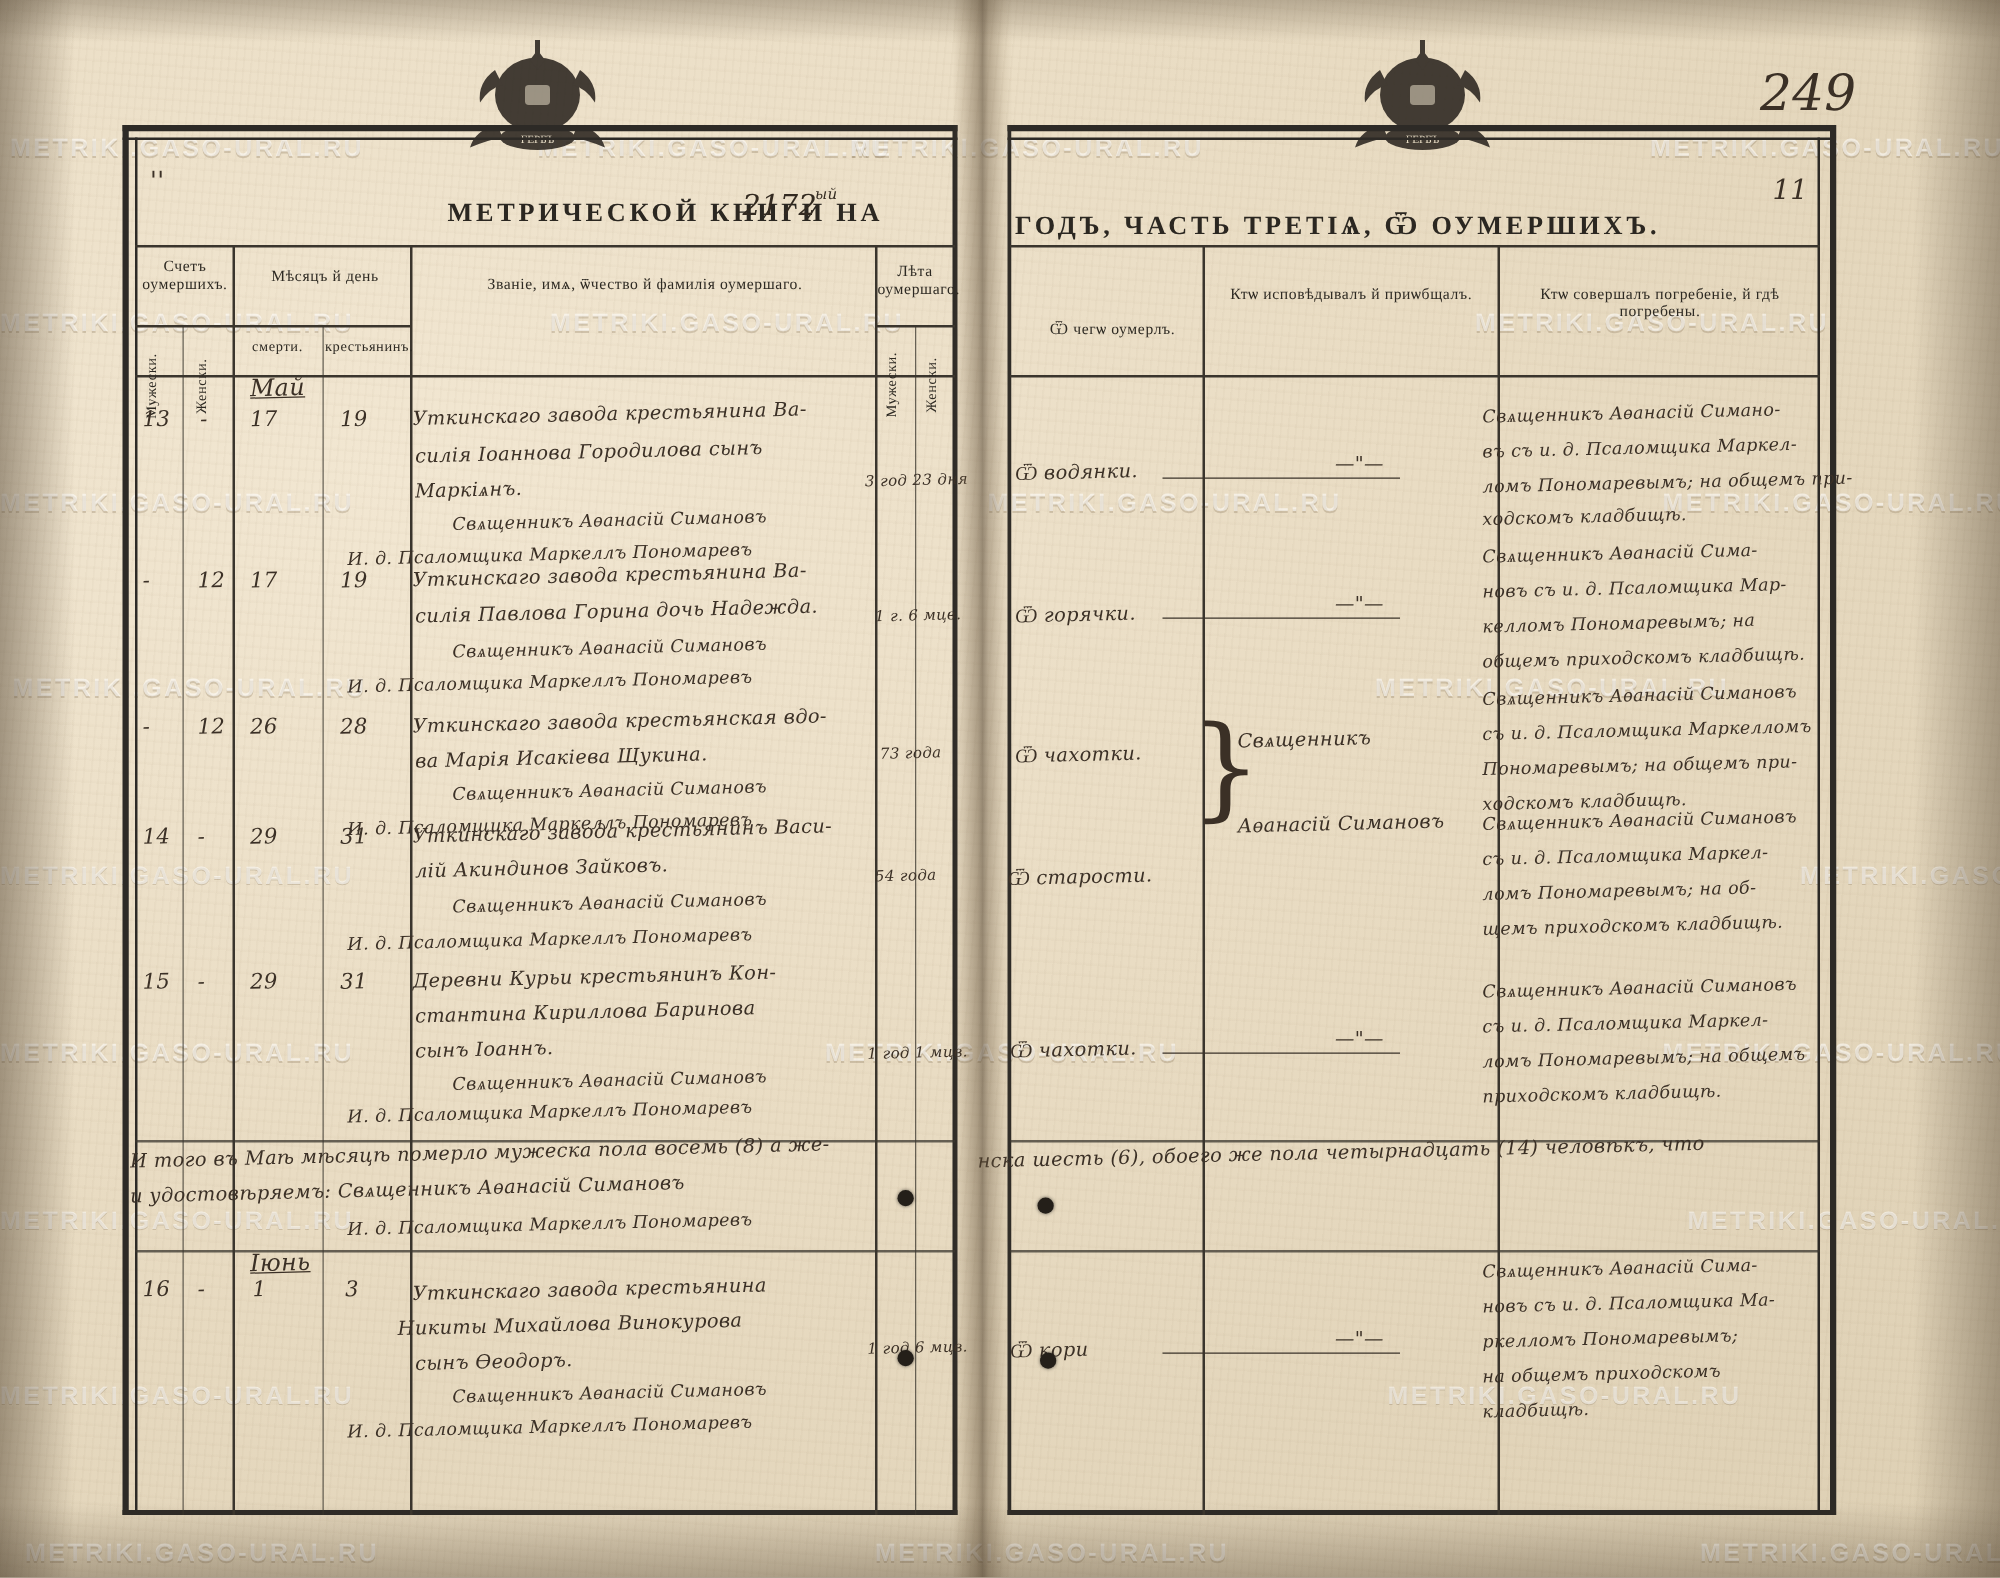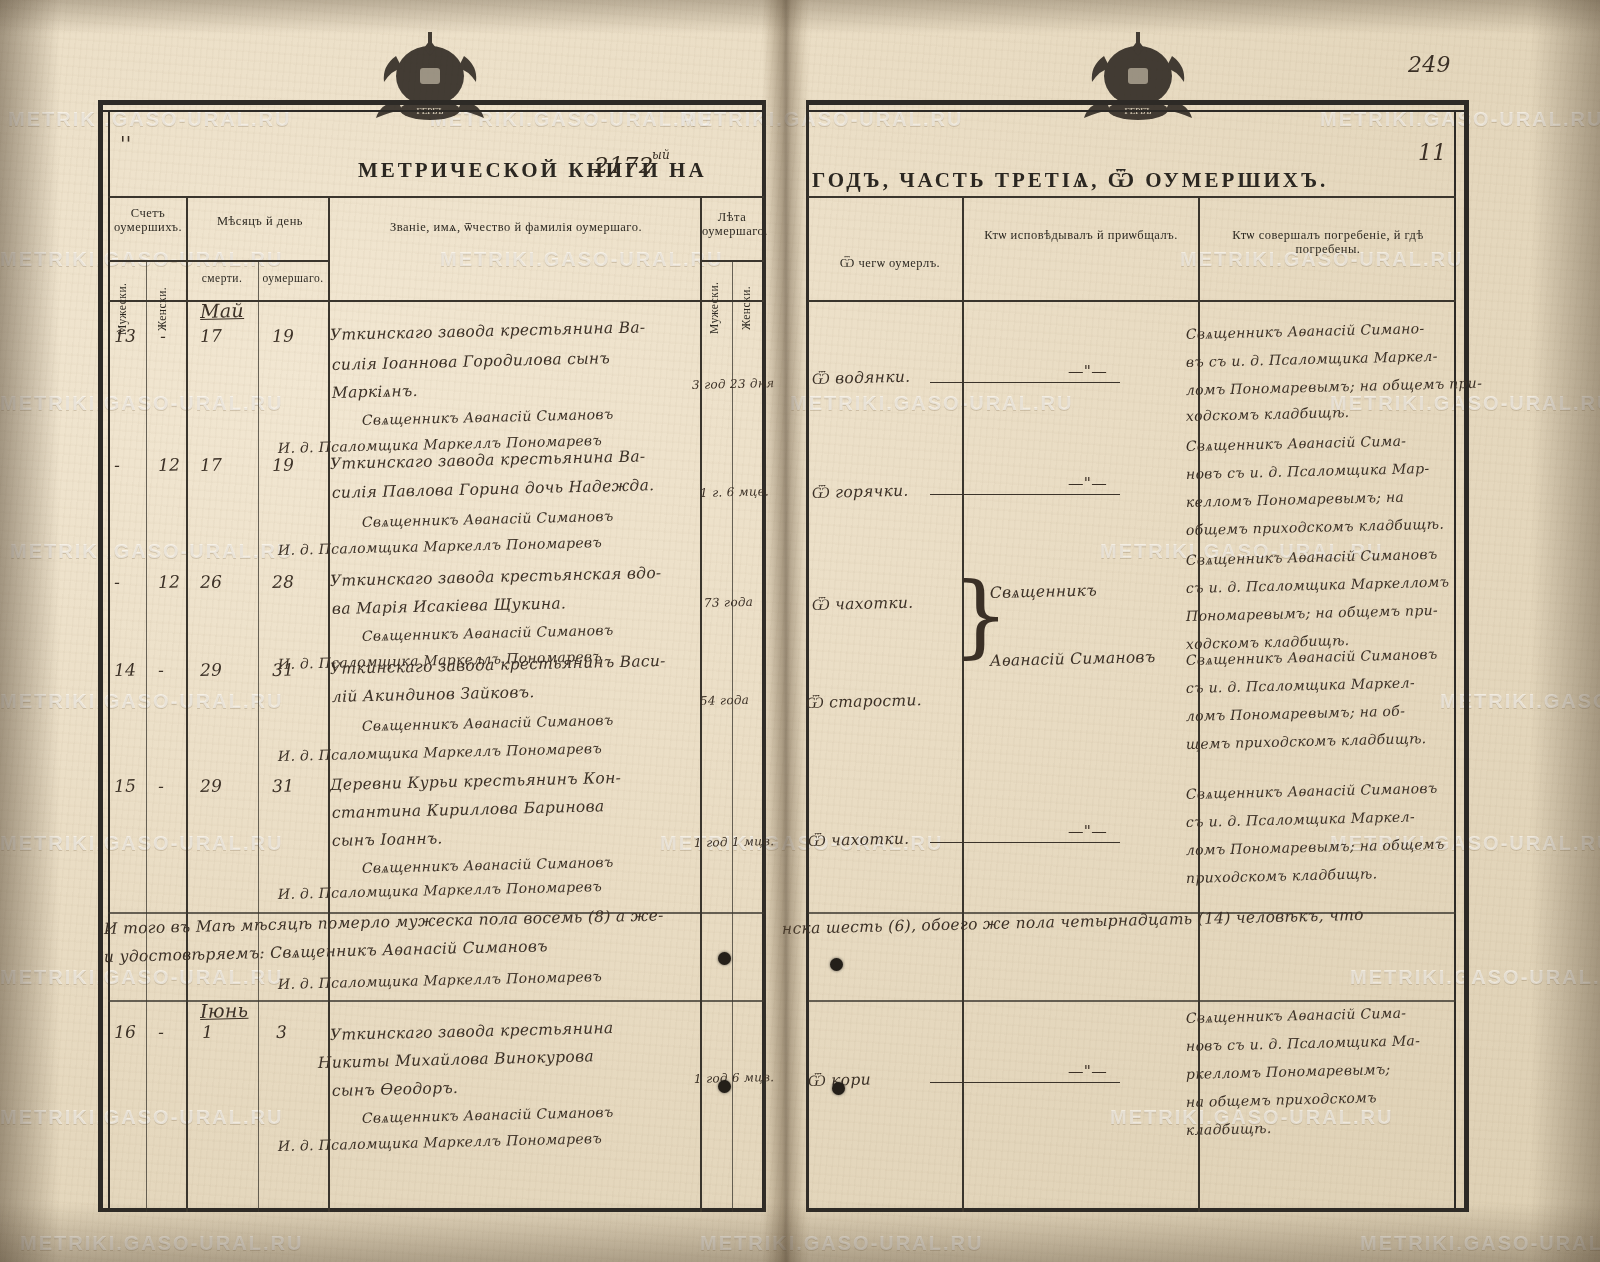--- a/index.html
+++ b/index.html
@@ -123,21 +123,21 @@
     color: #3b3026;
     white-space: nowrap;
     transform-origin: left center;
     letter-spacing: 0.3px;
   }
   .hw.ink { color: #332a20; }
   .hw.num { font-size: 17px; }
   .hw.txt { font-size: 15.5px; }
   .hw.small { font-size: 14px; }
   .hw.month { font-size: 19px; text-decoration: underline; }
-  .hw.pagenum { font-size: 22px; }
+  .hw.pagenum { font-size: 40px; }
   .hw.slant { transform: rotate(-1.4deg); }
 
   
   .crest {
     position: absolute;
     width: 120px;
     height: 108px;
     pointer-events: none;
     opacity: 0.88;
   }
@@ -273,21 +273,21 @@
   <div class="hw pagenum" style="left:1408px; top:52px;">249</div>
   <div class="hw" style="left:1418px; top:140px; font-size:22px;">11</div>
   <div class="hw" style="left:120px; top:132px; font-size:20px;">''</div>
 
   <div class="printed colhead" style="left:112px; top:206px; width:72px;">Счетъ оумершихъ.</div>
   <div class="printed colhead small" style="left:116px; top:268px; width:26px; writing-mode:vertical-rl; transform:rotate(180deg); height:82px;">Мужески.</div>
   <div class="printed colhead small" style="left:156px; top:268px; width:26px; writing-mode:vertical-rl; transform:rotate(180deg); height:82px;">Женски.</div>
 
   <div class="printed colhead" style="left:196px; top:214px; width:128px;">Мѣсяцъ й день</div>
   <div class="printed colhead small" style="left:190px; top:272px; width:64px;text-align:center;">смерти.</div>
-  <div class="printed colhead small" style="left:260px; top:272px; width:66px;">оумершаго.</div>
+  <div class="printed colhead small" style="left:260px; top:272px; width:66px;">крестьянинъ.</div>
 
   <div class="printed colhead" style="left:336px; top:220px; width:360px;">Званіе, имѧ, ѿчество й фамилія оумершаго.</div>
 
   <div class="printed colhead" style="left:702px; top:210px; width:60px;">Лѣта оумершаго.</div>
   <div class="printed colhead small" style="left:708px; top:268px; width:22px; writing-mode:vertical-rl; transform:rotate(180deg); height:80px;">Мужески.</div>
   <div class="printed colhead small" style="left:740px; top:268px; width:22px; writing-mode:vertical-rl; transform:rotate(180deg); height:80px;">Женски.</div>
 
   <div class="printed colhead" style="left:824px; top:228px; width:132px;margin-top:28px;">Ѿ чегѡ оумерлъ.</div>
   <div class="printed colhead" style="left:966px; top:228px; width:230px;">Ктѡ исповѣдывалъ й приѡбщалъ.</div>
   <div class="printed colhead" style="left:1204px; top:228px; width:248px;">Ктѡ совершалъ погребеніе, й гдѣ погребены.</div>

